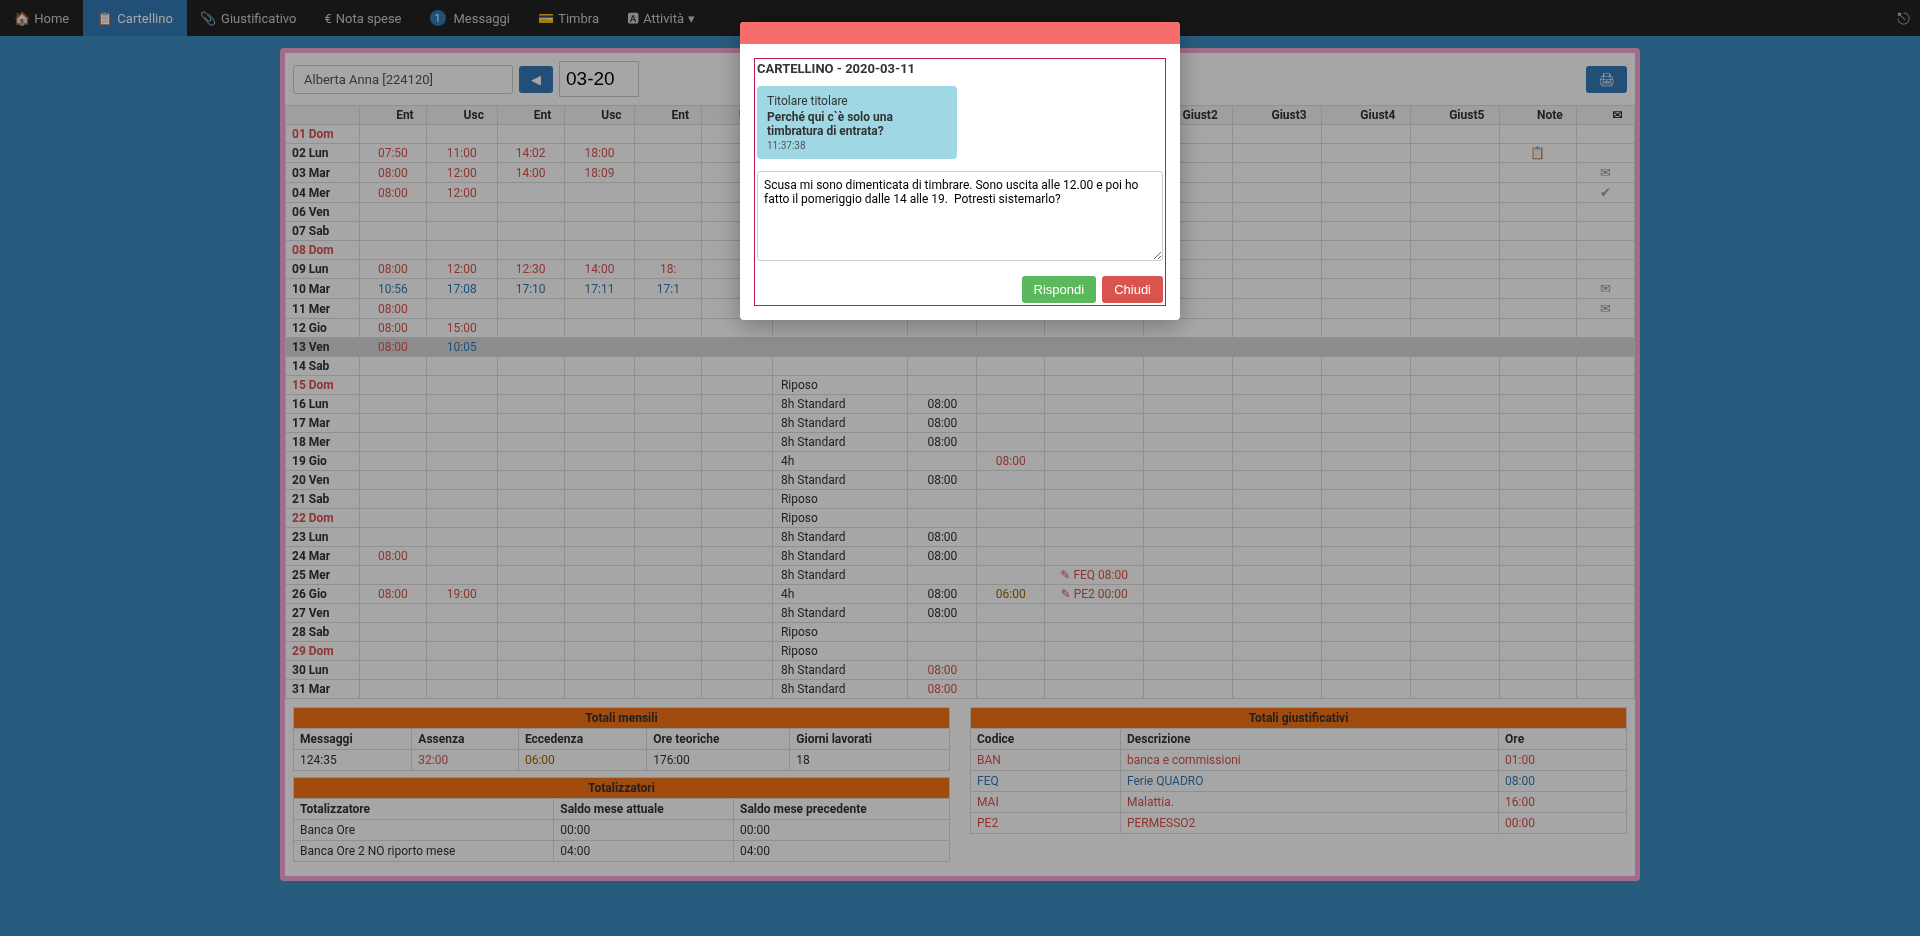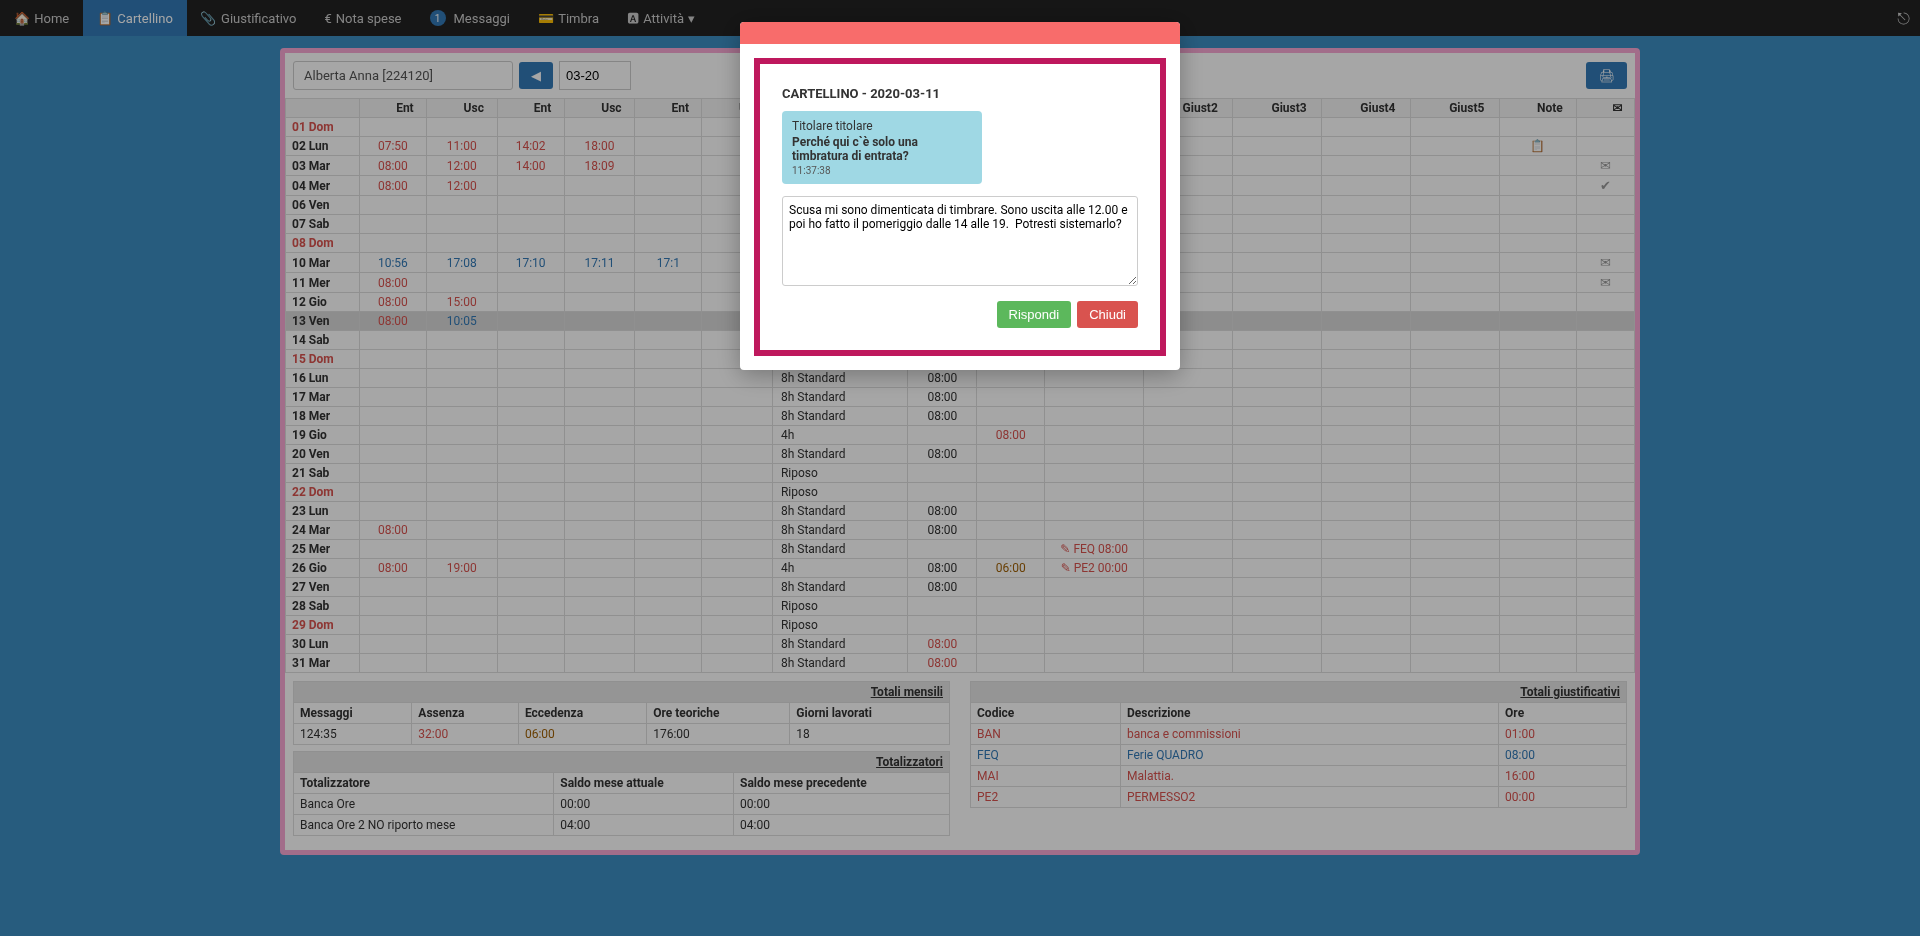--- a/index.html
+++ b/index.html
@@ -16,48 +16,48 @@
 .page { padding: 12px 280px; }
 .panel { background: #fff; border: 5px solid #f9a8d4; border-radius: 4px; }
 
 
 .toolbar { display: flex; align-items: center; padding: 8px; gap: 6px; }
 .employee-select { flex: 0 0 220px; border: 1px solid #ccc; border-radius: 3px; padding: 6px 10px; background: #fff; font-size: 13px; color: #555; }
 .btn { border: none; border-radius: 3px; padding: 6px 12px; cursor: pointer; font-size: 13px; }
 .btn-primary { background: #337ab7; color: #fff; }
 .btn-success { background: #5cb85c; color: #fff; }
 .btn-danger { background: #d9534f; color: #fff; }
-.month-input { border: 1px solid #ccc; padding: 6px; font-size: 13px; width: 72px; }
+.month-input { border: 1px solid #ccc; padding: 6px; font-size: 19px; width: 80px; }
 .toolbar .print { margin-left: auto; }
 
 
 table.timesheet { width: 100%; border-collapse: collapse; font-size: 12px; }
 table.timesheet th, table.timesheet td { border: 1px solid #ddd; padding: 2px 6px; text-align: center; height: 18px; white-space: nowrap; }
 table.timesheet th { background: #f5f5f5; font-weight: bold; padding-left: 30px; }
 table.timesheet td.day-cell { text-align: left; padding-left: 6px; font-weight: bold; width: 60px; }
 .red { color: #d9534f; }
 .blue { color: #337ab7; }
 .green { color: #a16207; }
 tr.selected td { background: #d9d9d9; }
 .envelope { color: #999; font-size: 13px; }
 
 
 .summaries { display: flex; gap: 20px; padding: 8px; }
 .summaries .left { flex: 1; }
 .summaries .right { flex: 1; }
 table.summary { width: 100%; border-collapse: collapse; font-size: 12px; margin-bottom: 6px; }
 table.summary th, table.summary td { border: 1px solid #ddd; padding: 3px 6px; text-align: left; }
-table.summary .caption { text-align: right; font-weight: bold; background: #e5e5e5; text-decoration: underline; }
+table.summary .caption { text-align: center; font-weight: bold; background: #f97316; }
 
 
 .overlay { position: fixed; inset: 0; background: rgba(0,0,0,0.35); display: flex; align-items: flex-start; justify-content: center; padding-top: 22px; }
 .modal { background: #fff; width: 440px; border-radius: 4px; overflow: hidden; box-shadow: 0 5px 25px rgba(0,0,0,0.3); }
 .modal-header { background: #f86c6b; height: 22px; }
 .modal-body { padding: 14px; }
-.modal-inner { border: 6px solid #be185d; padding: 22px; }
+.modal-inner { border: 1px solid #be185d; padding: 2px; }
 .modal-title { font-size: 13px; font-weight: bold; color: #333; margin-bottom: 10px; }
 .msg-bubble { background: #9fd8e4; padding: 8px 10px; border-radius: 4px; font-size: 12px; margin-bottom: 12px; max-width: 200px; }
 .msg-bubble .sender { font-weight: normal; color: #333; }
 .msg-bubble .text { font-weight: bold; margin: 2px 0; }
 .msg-bubble .ts { font-size: 10px; color: #555; }
 .reply-box { width: 100%; height: 90px; border: 1px solid #ccc; border-radius: 3px; padding: 6px; font-size: 12px; font-family: inherit; resize: both; }
 .modal-actions { display: flex; justify-content: flex-end; gap: 6px; margin-top: 12px; }
 
 
 .col-time { width: 52px; }
@@ -244,20 +244,39 @@
             <td class="col-ore "></td>
             <td class="col-giust "></td>
             <td class="col-giust"></td>
             <td class="col-giust"></td>
             <td class="col-giust"></td>
             <td class="col-giust"></td>
             <td class="col-note"></td>
             <td class="col-msg envelope "></td>
           </tr>
           <tr>
+            <td class="day-cell ">09 Lun</td>
+            <td class="col-time red">08:00</td>
+            <td class="col-time red">12:00</td>
+            <td class="col-time red">12:30</td>
+            <td class="col-time red">14:00</td>
+            <td class="col-time red">18:</td>
+            <td class="col-time"></td>
+            <td class="col-orario"></td>
+            <td class="col-ore "></td>
+            <td class="col-ore "></td>
+            <td class="col-giust "></td>
+            <td class="col-giust"></td>
+            <td class="col-giust"></td>
+            <td class="col-giust"></td>
+            <td class="col-giust"></td>
+            <td class="col-note"></td>
+            <td class="col-msg envelope "></td>
+          </tr>
+          <tr>
             <td class="day-cell ">10 Mar</td>
             <td class="col-time blue">10:56</td>
             <td class="col-time blue">17:08</td>
             <td class="col-time blue">17:10</td>
             <td class="col-time blue">17:11</td>
             <td class="col-time blue">17:1</td>
             <td class="col-time"></td>
             <td class="col-orario"></td>
             <td class="col-ore "></td>
             <td class="col-ore "></td>

